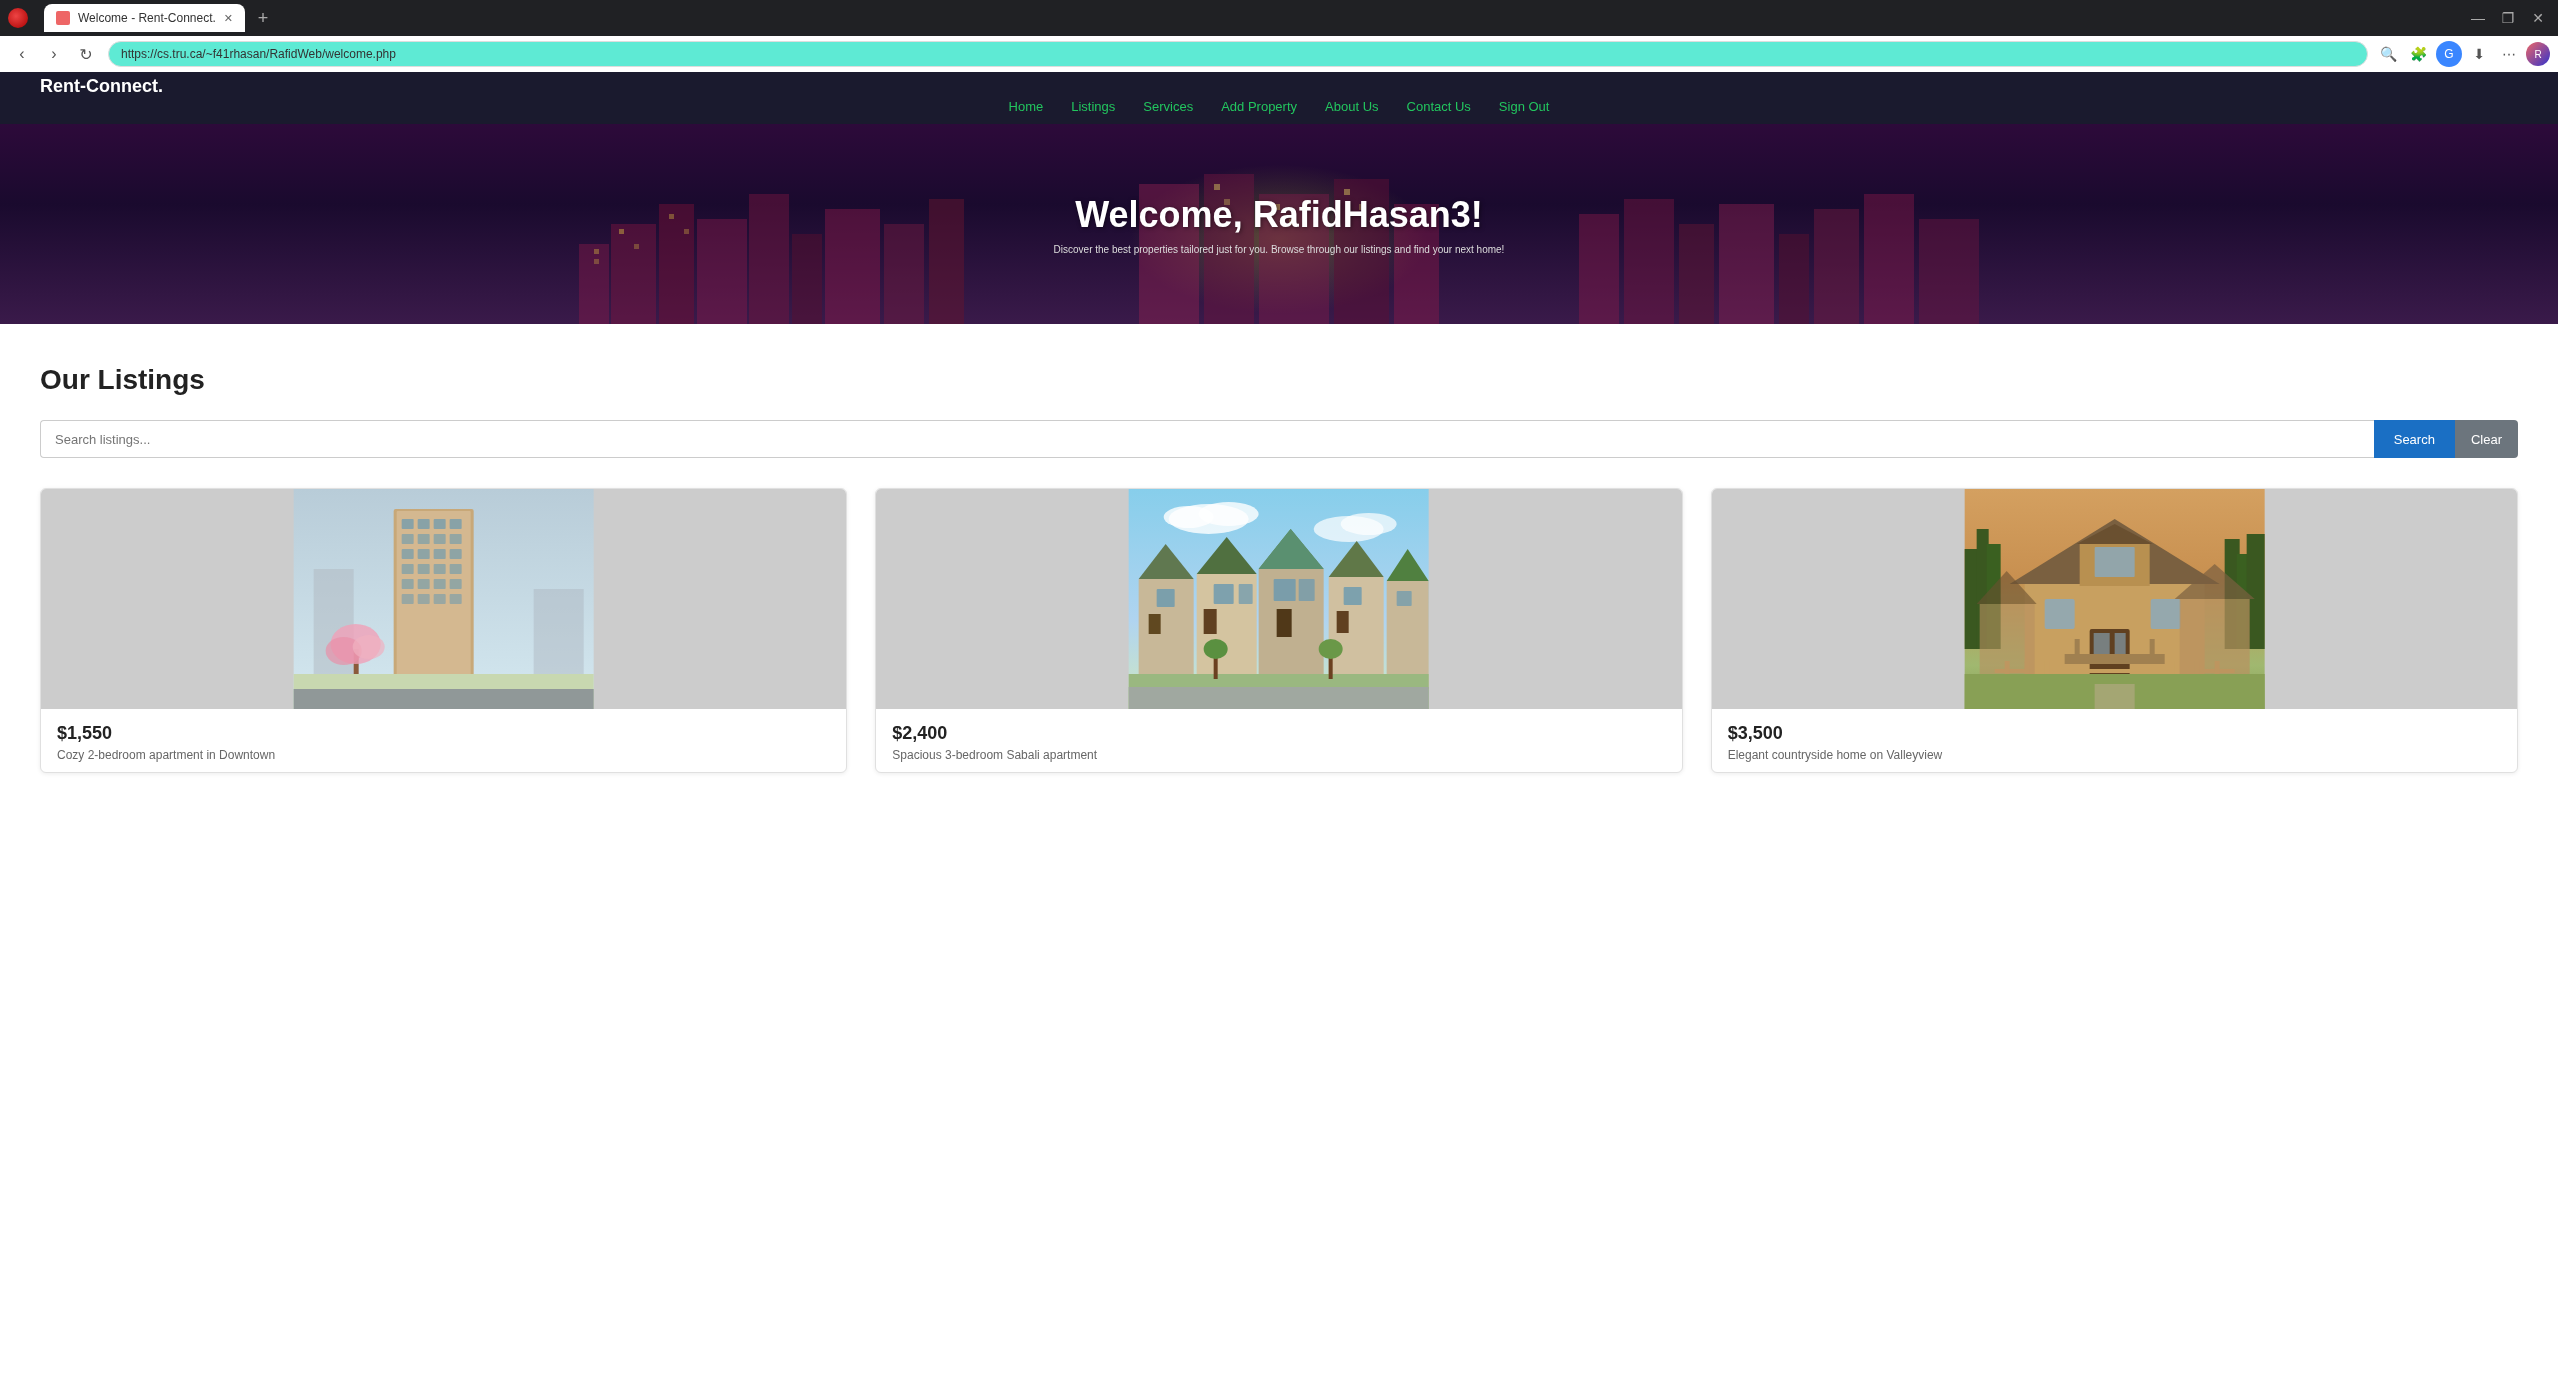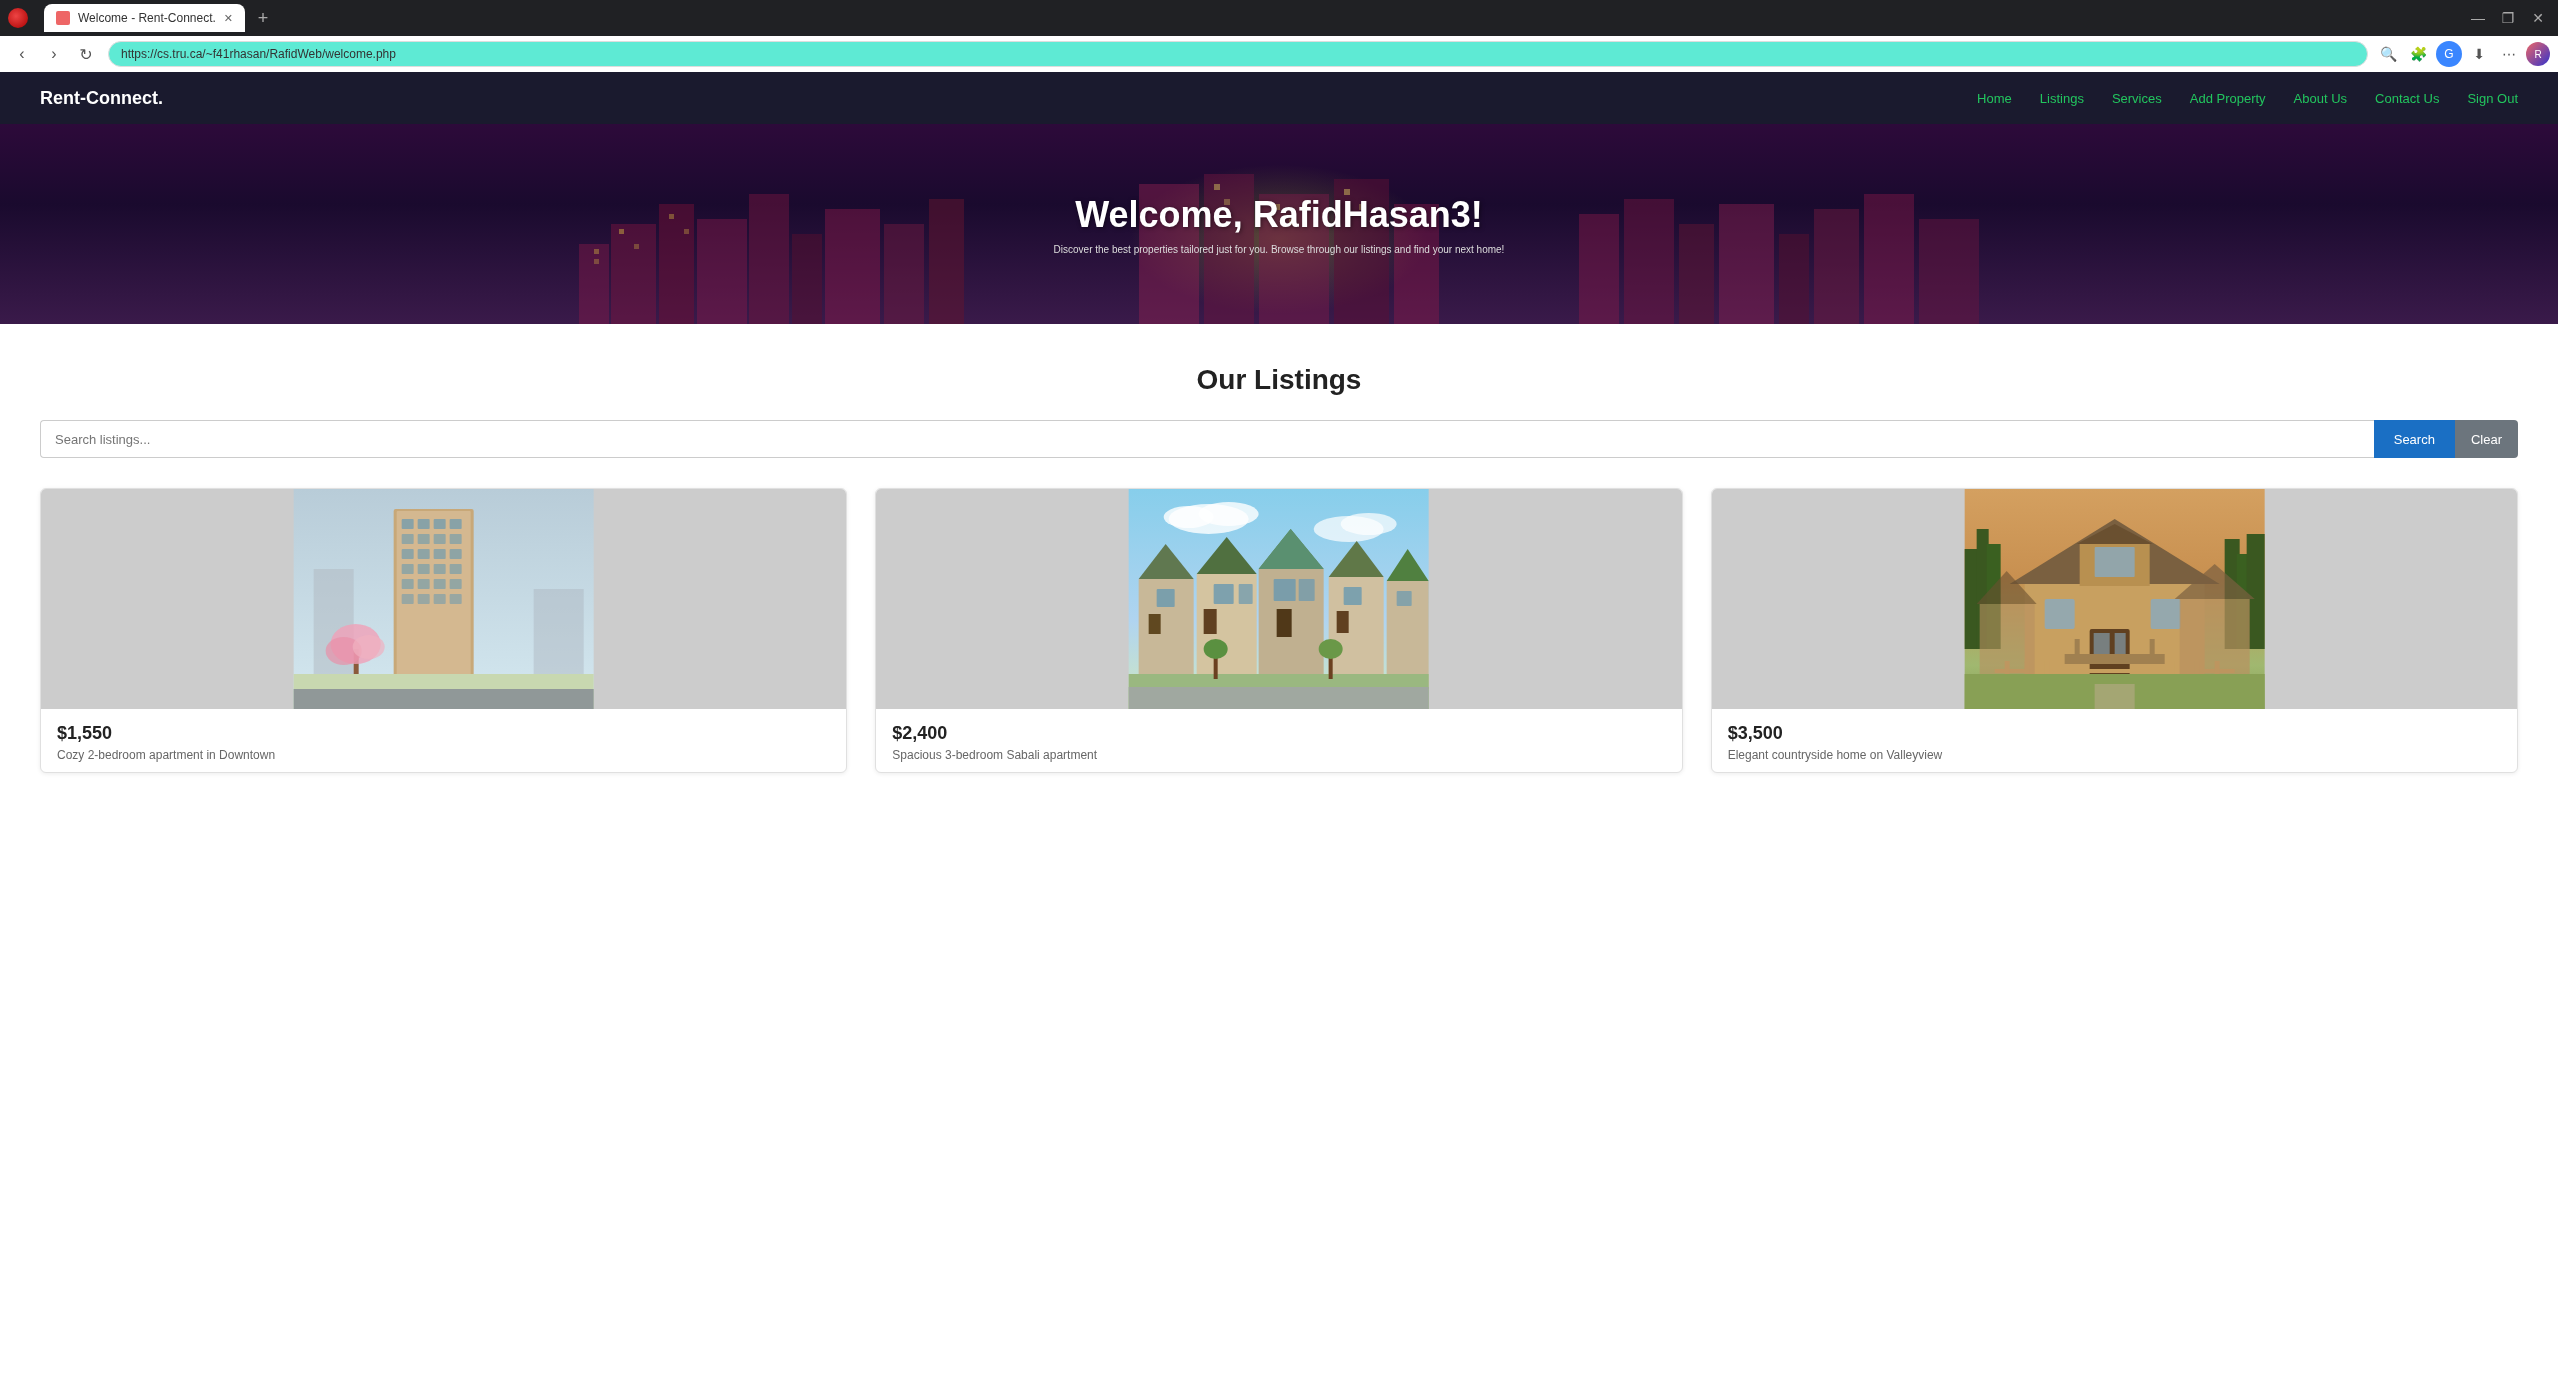--- a/index.html
+++ b/index.html
@@ -138,20 +138,21 @@
       background: #fff;
     }
 
     
     .site-nav {
       background: #1a1a2e;
       display: flex;
       align-items: center;
       padding: 4px 40px;
       height: 52px;
+      flex-direction: column;
     }
     .site-logo {
       color: #fff;
       font-size: 18px;
       font-weight: bold;
       margin-right: auto;
     }
     .site-nav-links {
       display: flex;
       gap: 28px;
@@ -211,21 +212,20 @@
       color: #ddd;
       margin-top: 8px;
     }
 
     
     .listings-section {
       padding: 40px;
       background: #fff;
     }
     .listings-title {
-      text-align: center;
       font-size: 28px;
       font-weight: bold;
       color: #222;
       margin-bottom: 24px;
     }
     .search-bar {
       display: flex;
       gap: 0;
       margin-bottom: 30px;
       width: 100%;

